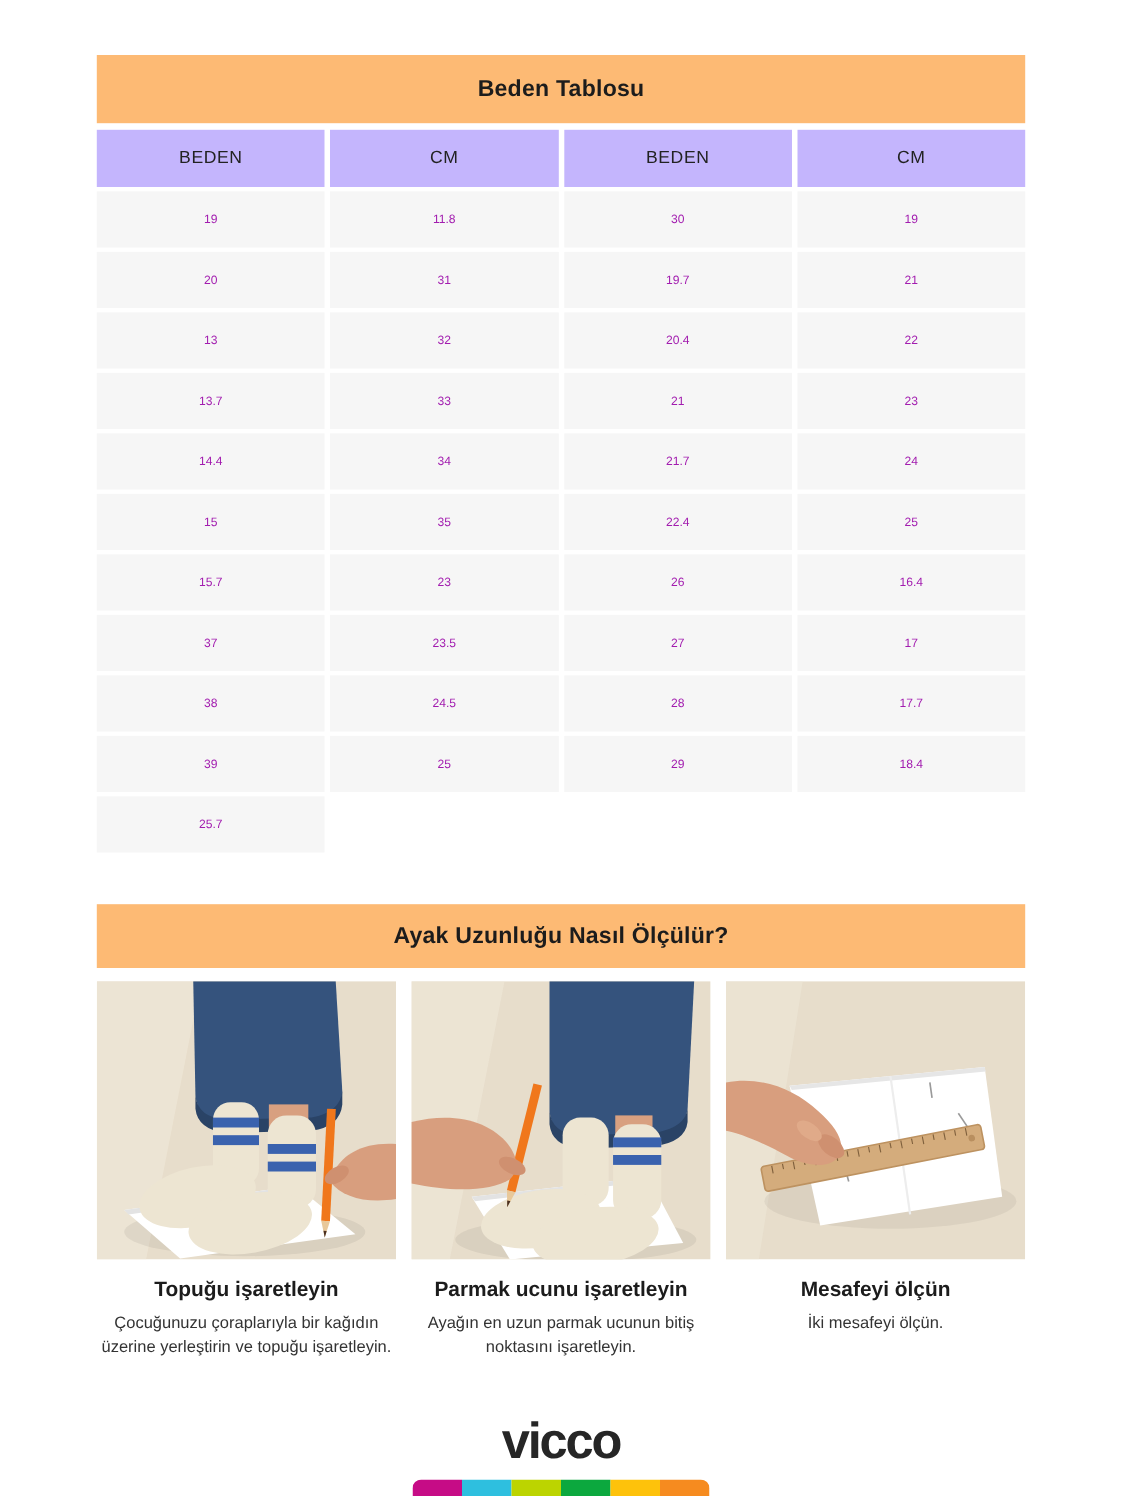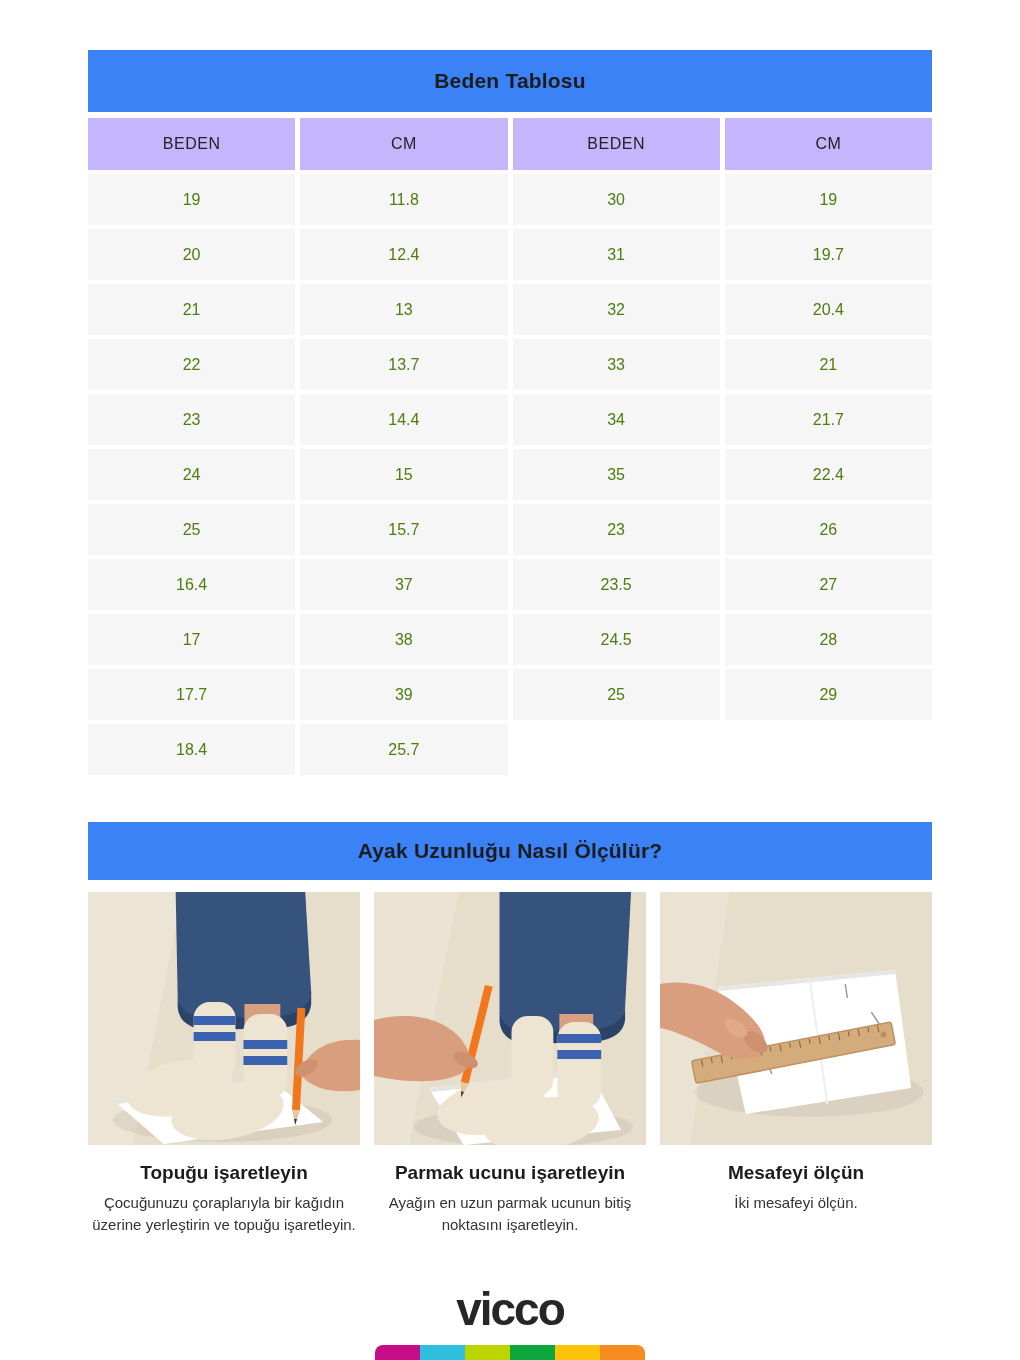--- a/index.html
+++ b/index.html
@@ -1,29 +1,29 @@
 <!DOCTYPE html>
 <html><head>
 <meta charset="utf-8">
 <style>
   * { margin:0; padding:0; box-sizing:border-box; }
   body { background:#ffffff; font-family:"Liberation Sans", sans-serif; color:#1f1f1f; }
   .page { position:relative; width:1020px; height:1360px; background:#fff; overflow:hidden; margin:0 auto; }
   .content { margin:0 88px; width:844px; }
 
-  .bar { height:62px; background:#3b82f6; display:flex; align-items:center; justify-content:center; }
+  .bar { height:62px; background:#fdba74; display:flex; align-items:center; justify-content:center; }
   .bar-title { font-size:21px; font-weight:bold; letter-spacing:.2px; color:#1c1c1c; }
 
   .title-bar { margin-top:50px; }
 
   .size-grid { margin-top:6px; display:grid; grid-template-columns:repeat(4,1fr); column-gap:5px; row-gap:4px; }
   .hcell { height:52px; background:#c4b5fd; display:flex; align-items:center; justify-content:center;
            font-size:16px; color:#222; letter-spacing:.5px; }
   .dcell { height:51px; background:#f6f6f6; display:flex; align-items:center; justify-content:center;
-           font-size:16px; color:#4d7c0f; }
+           font-size:11px; color:#a21caf; }
 
   .section-bar { margin-top:47px; height:58px;text-align:right; }
 
   .steps { margin-top:12px; display:grid; grid-template-columns:repeat(3,1fr); column-gap:14px; }
   .step { text-align:center; }
   .photo { display:block; width:100%; height:253px; }
   .step-title { margin-top:17px; font-size:19px; font-weight:bold; color:#1c1c1c; }
   .step-desc { margin-top:8px; font-size:15px; line-height:1.45; color:#333; padding:0 2px; }
 
   .brand { margin-top:50px; text-align:center; }
@@ -45,21 +45,20 @@
       <div class="hcell">BEDEN</div>
       <div class="hcell">CM</div>
       <div class="hcell">BEDEN</div>
       <div class="hcell">CM</div>
 
     <div class="dcell">19</div>
         <div class="dcell">11.8</div>
         <div class="dcell">30</div>
         <div class="dcell">19</div>
         <div class="dcell">20</div>
-        <div class="dcell">12.4</div>
         <div class="dcell">31</div>
         <div class="dcell">19.7</div>
         <div class="dcell">21</div>
         <div class="dcell">13</div>
         <div class="dcell">32</div>
         <div class="dcell">20.4</div>
         <div class="dcell">22</div>
         <div class="dcell">13.7</div>
         <div class="dcell">33</div>
         <div class="dcell">21</div>

